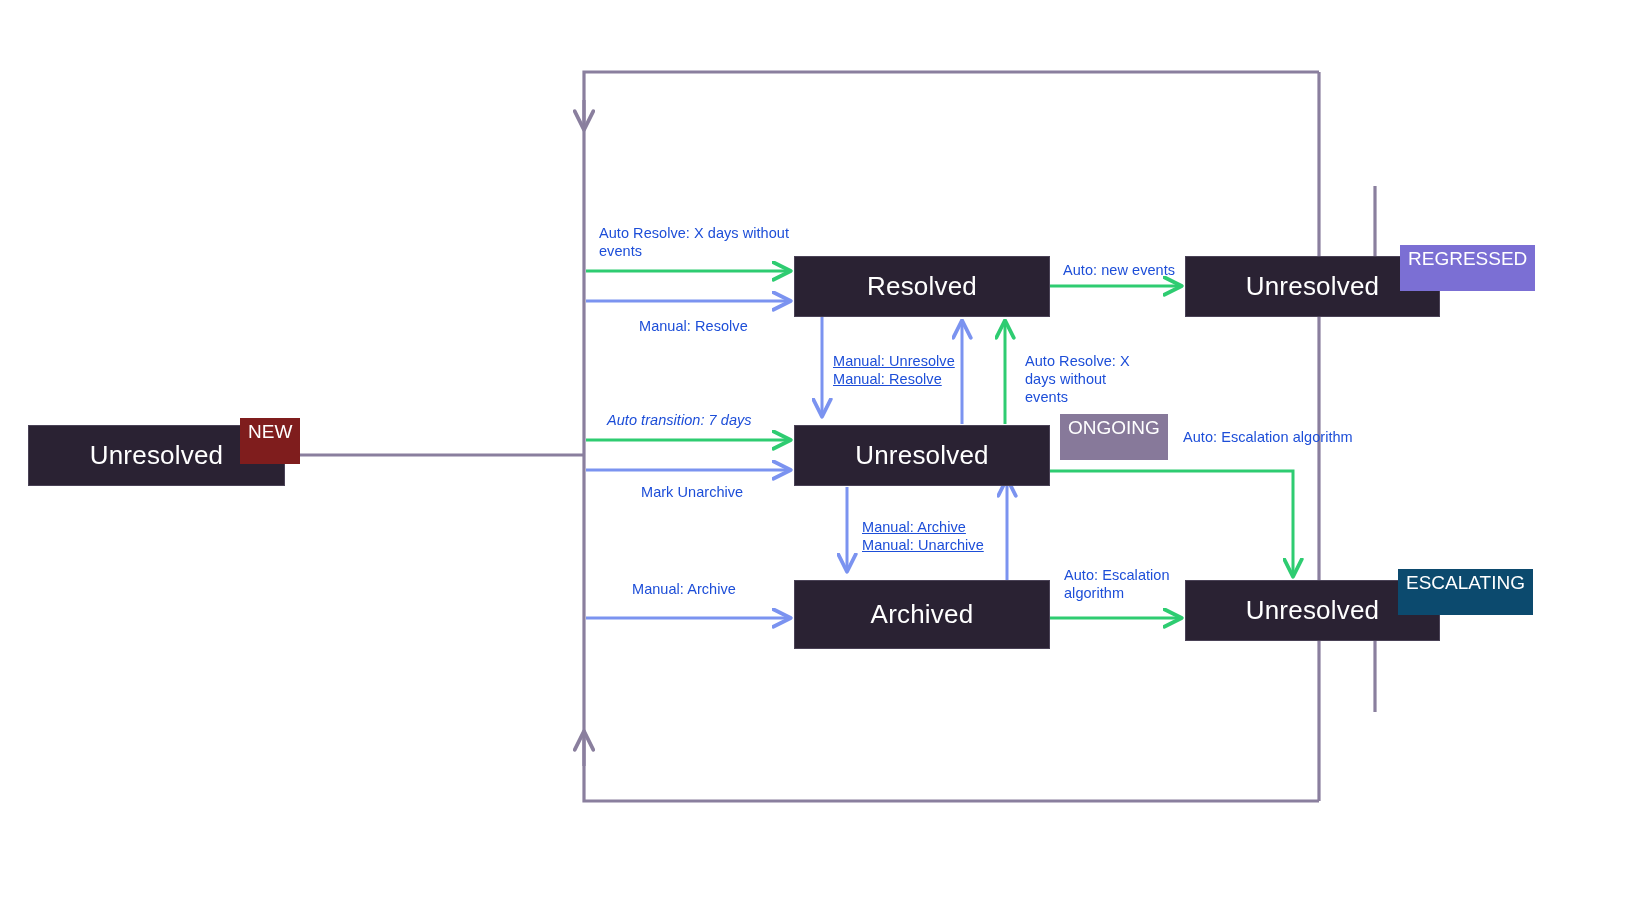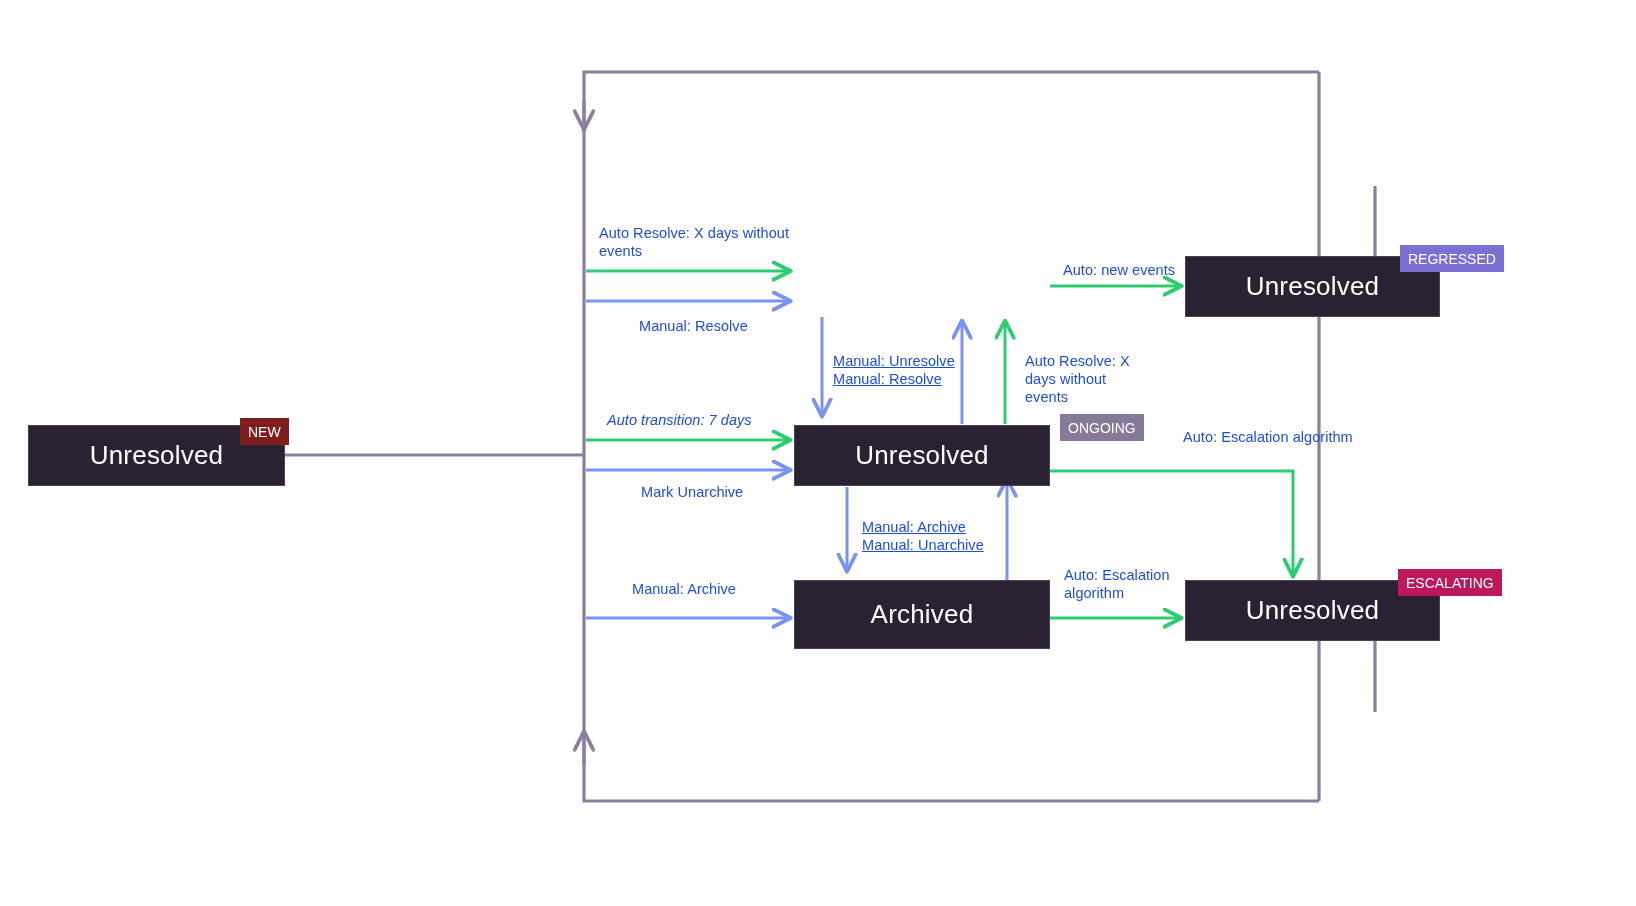--- a/index.html
+++ b/index.html
@@ -24,23 +24,23 @@
   .node .node-label{
     color:#ffffff;
     font-size:26px;
     font-weight:400;
     letter-spacing:.2px;
     white-space:nowrap;
   }
   .badge{
     position:absolute;
     color:#ffffff;
-    font-size:14px;
+    font-size:19px;
     line-height:26px;
-    padding:1px 8px 0 8px;
+    padding:1px 8px 19px 8px;
     white-space:nowrap;
     box-sizing:border-box;
   }
   .edge-label{
     position:absolute;
     color:#1d4ed8;
     font-size:14.5px;
     line-height:18px;
     white-space:pre-line;
     letter-spacing:.05px;
@@ -110,39 +110,42 @@
 
       <path d="M 1050 618 L 1180 618" stroke="#2ecc71" stroke-width="3" marker-end="url(#arrow-green)"></path>
     </g>
   </svg>
 
   <div class="node" style="left:28px;top:425px;width:257px;height:61px;">
     <span class="node-label">Unresolved</span>
   </div>
   <div class="badge" style="left:240px;top:418px;background:#7f1d1d;">NEW</div>
 
+  <div class="node" style="left:794px;top:256px;width:256px;height:61px;">
+    <span class="node-label">Resolved</span>
+  </div>
 
   <div class="node" style="left:794px;top:425px;width:256px;height:61px;">
     <span class="node-label">Unresolved</span>
   </div>
   <div class="badge" style="left:1060px;top:414px;background:#87799a;">ONGOING</div>
 
   <div class="node" style="left:794px;top:580px;width:256px;height:69px;">
     <span class="node-label">Archived</span>
   </div>
 
   <div class="node" style="left:1185px;top:256px;width:255px;height:61px;">
     <span class="node-label">Unresolved</span>
   </div>
   <div class="badge" style="left:1400px;top:245px;background:#7b6fd4;">REGRESSED</div>
 
   <div class="node" style="left:1185px;top:580px;width:255px;height:61px;">
     <span class="node-label">Unresolved</span>
   </div>
-  <div class="badge" style="left:1398px;top:569px;background:#be185d;">ESCALATING</div>
+  <div class="badge" style="left:1398px;top:569px;background:#0c4a6e;">ESCALATING</div>
 
   <div class="edge-label w1" style="left:599px;top:224px;">Auto Resolve: X days without events</div>
 
   <div class="edge-label" style="left:639px;top:317px;">Manual: Resolve</div>
 
   <div class="edge-label" style="left:1063px;top:261px;">Auto: new events</div>
 
   <div class="edge-label w2" style="left:833px;top:352px;">Manual: Unresolve
 Manual: Resolve</div>
 

